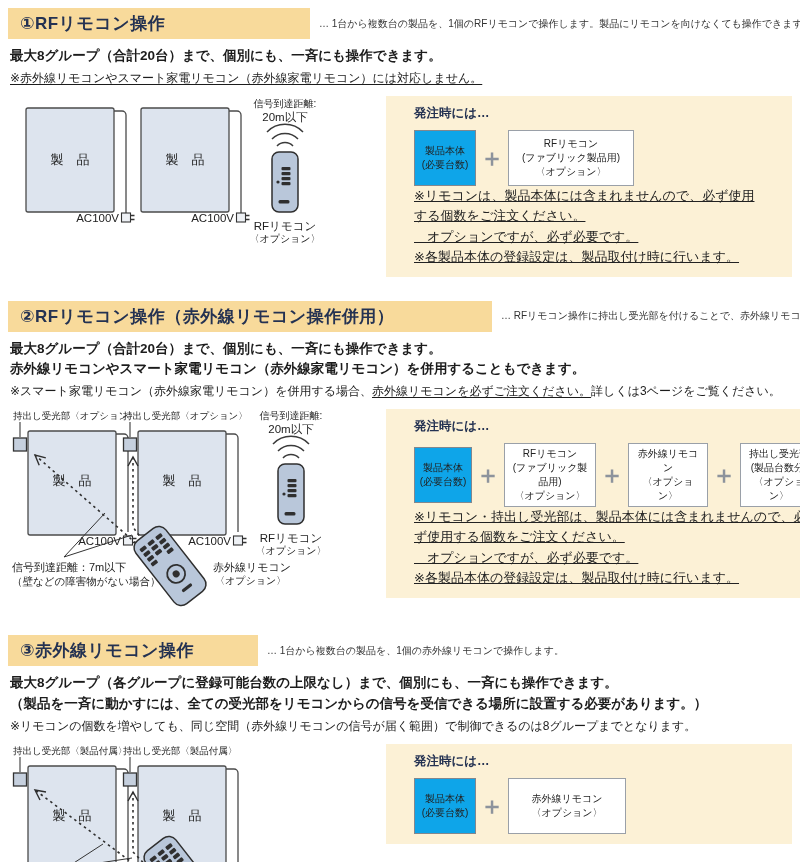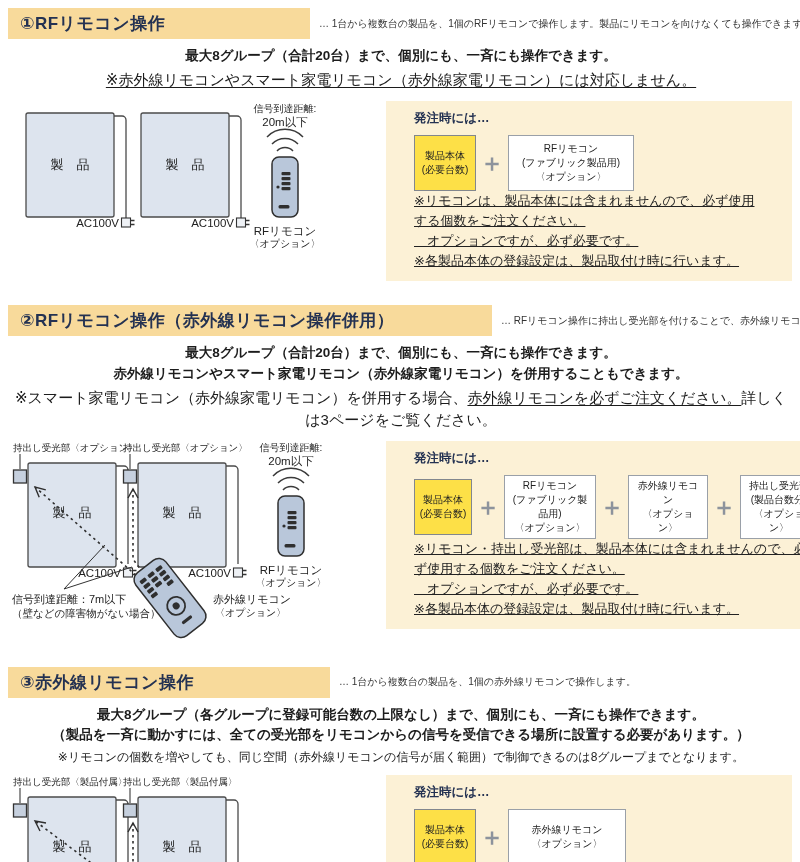--- a/index.html
+++ b/index.html
@@ -10,40 +10,40 @@
   }
   .page { padding:8px 8px 0 8px; box-sizing:border-box; }
   .section { margin-bottom:24px; }
   .hdr-row { display:flex; align-items:center; gap:9px; }
   .hdr-bar {
     background:#F8DA9B; height:31px; display:flex; align-items:center;
     padding:5px 12px; box-sizing:border-box; flex-shrink:0;
   }
   .hdr-title { font-size:17px; font-weight:bold; color:#243252; letter-spacing:.5px; white-space:nowrap; }
   .hdr-desc { font-size:10px; color:#333; white-space:nowrap; }
-  .blines { margin:7px 0 0 2px;text-align:center; }
+  .blines { margin:7px 0 0 2px; }
   .bline { font-size:13.5px; font-weight:600; color:#1c1c1c; line-height:1.5; }
-  .bnote { font-size:15px; color:#1c1c1c; margin-top:3px; line-height:1.5; }
+  .bnote { font-size:12px; color:#1c1c1c; margin-top:3px; line-height:1.5; }
   .bnote-sm { font-size:12px; color:#1c1c1c; margin-top:3px; line-height:1.5; }
   .u { text-decoration:underline; text-underline-offset:2px; }
   .content { display:flex; margin-top:9px; align-items:flex-start; }
   .diagram { flex:0 0 372px; }
   .order {
     flex:1; background:#FCF1D6; padding:9px 28px 10px; box-sizing:border-box;
     margin-left:6px;
   }
   .order-title { font-size:12.5px; font-weight:bold; color:#243252; }
   .order-items { display:flex; align-items:center; margin-top:8px; }
   .ibox {
     border:1px solid #9aa0a8; background:#fff; min-height:56px; flex-shrink:0;
     display:flex; flex-direction:column; justify-content:center; align-items:center;
     text-align:center; font-size:10px; line-height:1.4; color:#222;
     padding:3px 4px; box-sizing:border-box;
   }
-  .ibox.gray { background:#fde047; border-color:#82878e; }
+  .ibox.gray { background:#0ea5e9; border-color:#82878e; }
   .plus { font-size:24px; color:#8d939c; font-weight:bold; padding:0 4px; line-height:1; flex-shrink:1; }
   .order-notes { margin-top:0; font-size:13px; line-height:1.55; color:#222;text-decoration:underline; }
   svg text { font-family:"Liberation Sans","DejaVu Sans",sans-serif; fill:#222; }
 </style>
 </head>
 <body>
 
 <div class="page">
 
   <div class="section">
@@ -251,21 +251,21 @@
           <div>※リモコン・持出し受光部は、製品本体には含まれませんので、必ず使用する個数をご注文ください。</div>
           <div>　オプションですが、必ず必要です。</div>
           <div>※各製品本体の登録設定は、製品取付け時に行います。</div>
         </div>
       </div>
     </div>
   </div>
 
   <div class="section">
     <div class="hdr-row">
-      <div class="hdr-bar" style="width:322px">
+      <div class="hdr-bar" style="width:250px">
         <span class="hdr-title">③赤外線リモコン操作</span>
       </div>
       <span class="hdr-desc">… 1台から複数台の製品を、1個の赤外線リモコンで操作します。</span>
     </div>
     <div class="blines">
       <div class="bline">最大8グループ（各グループに登録可能台数の上限なし）まで、個別にも、一斉にも操作できます。</div>
       <div class="bline">（製品を一斉に動かすには、全ての受光部をリモコンからの信号を受信できる場所に設置する必要があります。）</div>
       <div class="bnote-sm">※リモコンの個数を増やしても、同じ空間（赤外線リモコンの信号が届く範囲）で制御できるのは8グループまでとなります。</div>
     </div>
     <div class="content">

